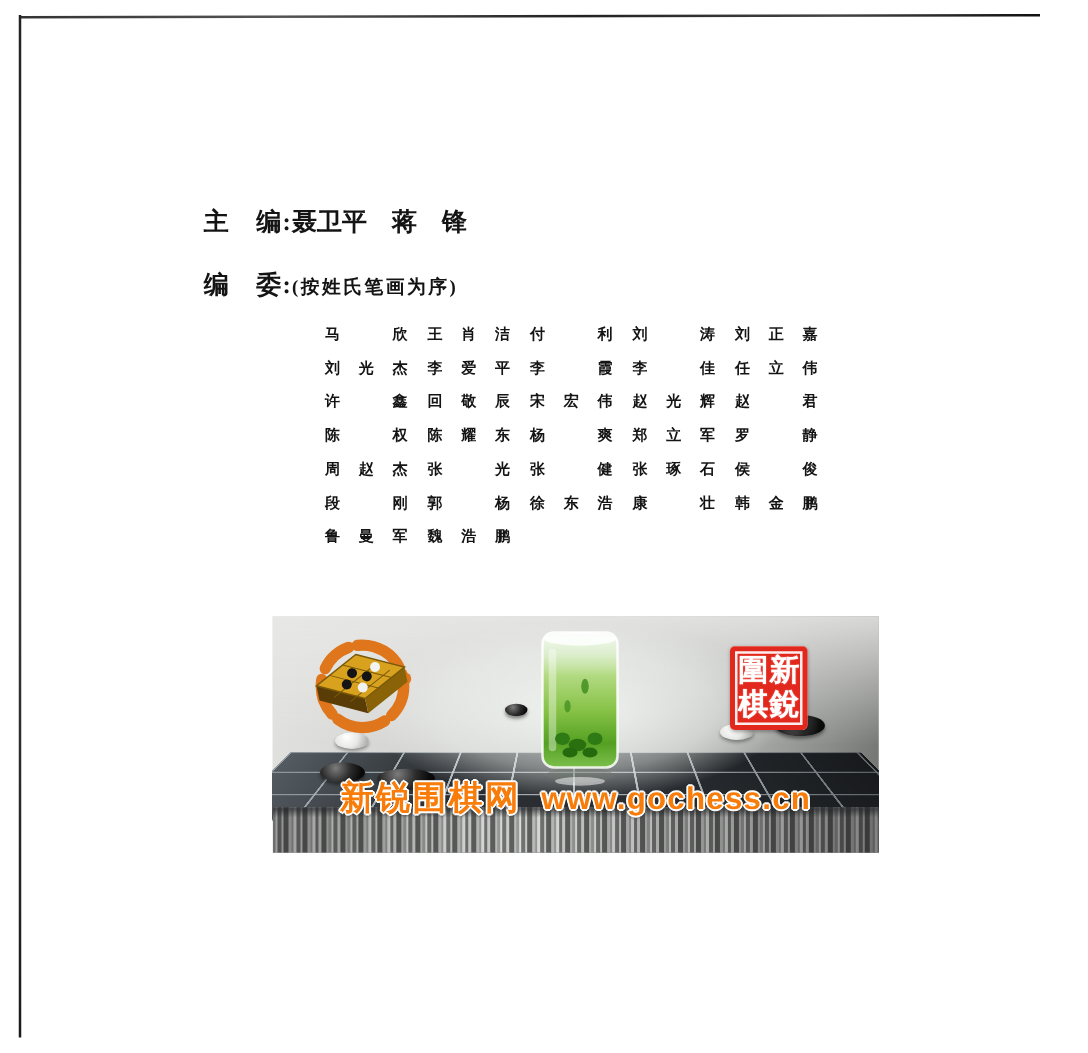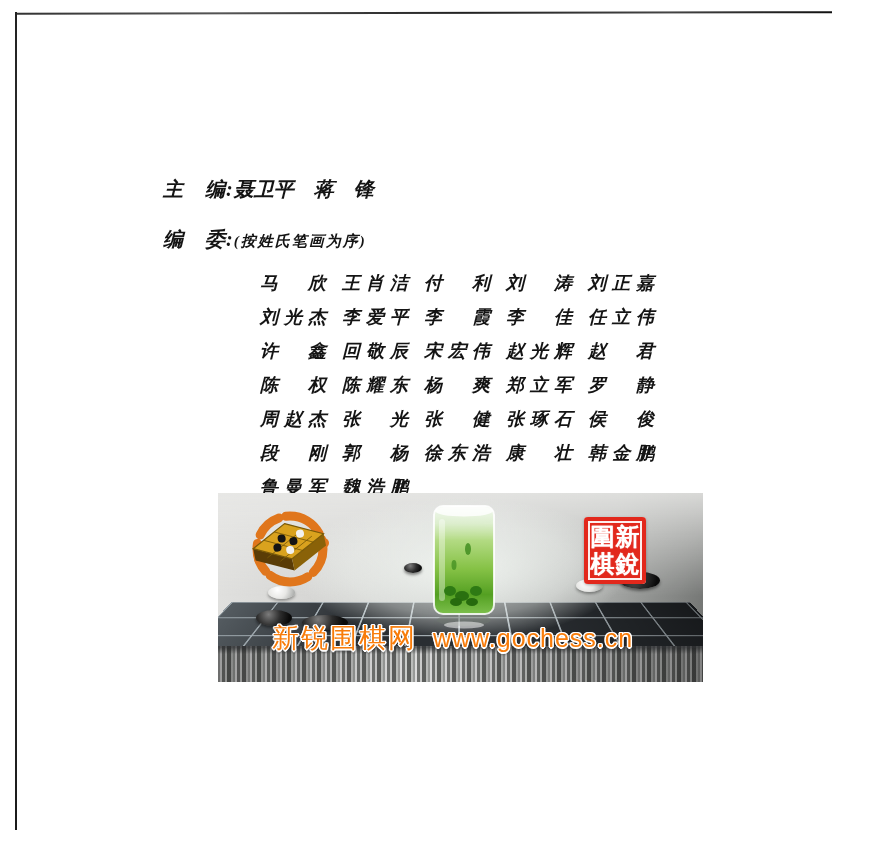--- a/index.html
+++ b/index.html
@@ -19,33 +19,33 @@
     background: linear-gradient(90deg, #333 0%, #555 25%, #222 55%, #444 80%, #111 100%);
     transform: rotate(-0.12deg);
   }
   .scan-line-left {
     position: absolute; left: 15px; top: 12px;
     width: 2px; height: 818px;
     background: linear-gradient(180deg, #222 0%, #3a3a3a 50%, #1a1a1a 100%);
   }
 
   
-  .credits { position: absolute; left: 163px; top: 176px; width: 560px; font-style: italic; }
+  .credits { position: absolute; left: 163px; top: 164px; width: 560px; }
   .credit-line { font-size: 20px; font-weight: 700; white-space: pre; }
   .credit-line .lbl { letter-spacing: 1px; }
   .credit-line.second { margin-top: 23px; }
   .credit-note { font-size: 15px; font-weight: 700; letter-spacing: 2px; }
 
   .members {
     margin-left: 84px; margin-top: 9px;
     border-collapse: separate; border-spacing: 12px 8px;
   }
   .members td {
     width: 68px; height: 17px;
-    font-size: 18px; font-weight: 700;
+    font-size: 12px; font-weight: 700;
     letter-spacing: 2px; white-space: pre;
     text-align: justify; text-align-last: justify; text-justify: inter-character;
   }
 
   
   .banner {
     position: absolute; left: 218px; top: 493px;
     width: 485px; height: 189px;
     overflow: hidden;
     background: linear-gradient(100deg, #e2e2e0 0%, #d2d2d0 30%, #c2c4c2 55%, #a6a8a6 78%, #848684 92%, #6e706e 100%);
@@ -102,21 +102,21 @@
   .seal span {
     color: #fff; font-size: 24px; font-weight: 700; line-height: 1;
     font-family: "Liberation Serif", serif;
     text-shadow: 0 0 1px #ffdddd;
   }
 
   
   .banner-caption {
     position: absolute; left: 54px; bottom: 26px;
     white-space: nowrap;
-    font-weight: 400;
+    font-weight: 700;
     color: #f87c0a;
     text-shadow: -1.5px 0 #fff, 1.5px 0 #fff, 0 -1.5px #fff, 0 1.5px #fff,
                  -1px -1px #fff, 1px 1px #fff, -1px 1px #fff, 1px -1px #fff,
                  0 2.5px 2px rgba(60,60,60,0.5);
     text-align: right;
   }
   .banner-caption .cn { font-size: 27px; letter-spacing: 2px; }
   .banner-caption .url { font-size: 25px; letter-spacing: 1px; margin-left: 12px; font-family: "Liberation Sans", sans-serif; }
 </style>
 </head>

